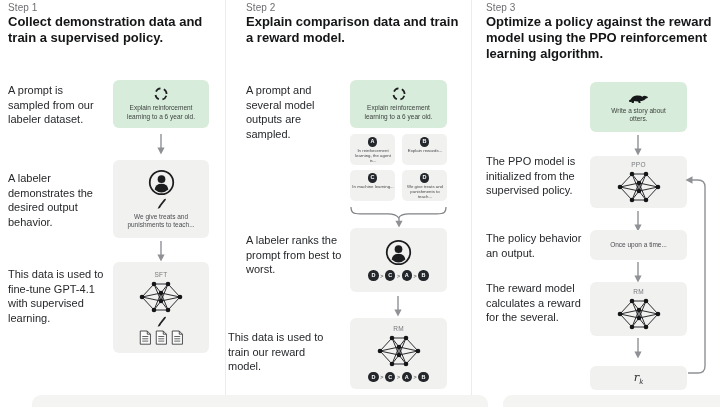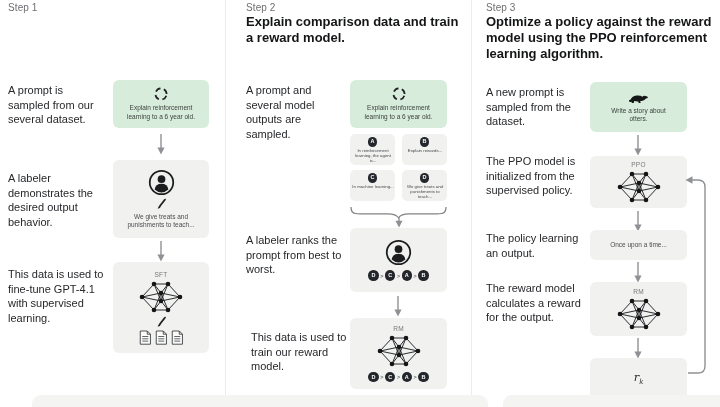--- a/index.html
+++ b/index.html
@@ -81,22 +81,23 @@
     </g>
   </defs>
 </svg>
 
 <div id="stage">
 
   <div class="divider" style="left:225px"></div>
   <div class="divider" style="left:471px"></div>
 
   <div class="step-label" style="left:8px;top:2px">Step 1</div>
-
-  <div class="cap" style="left:8px;top:83px;width:98px">A prompt is sampled from our several dataset.</div>
+  <div class="step-title" style="left:8px;top:14px;width:214px">Collect demonstration data and train a supervised policy.</div>
+
+  <div class="cap" style="left:8px;top:83px;width:98px">A prompt is sampled from our labeler dataset.</div>
   <div class="vbox green" style="left:113px;top:80px;width:96px;height:48px">
     <span>
         <svg width="14" height="14" viewBox="0 0 14 14">
           <use href="#icon-cycle"></use>
         </svg>
       </span>
     <div class="boxtext" style="width:86px">Explain reinforcement learning to a 6 year old.</div>
   </div>
 
   <span class="down-arrow" style="left:156px;top:134px">
@@ -213,21 +214,21 @@
         <span class="rk">B</span>
     </div>
   </div>
 
   <span class="down-arrow" style="left:393px;top:296px">
     <svg width="10" height="22" viewBox="0 0 10 22">
         <use href="#icon-downarrow"></use>
       </svg>
     </span>
 
-  <div class="cap" style="left:251px;top:330px;width:100px">This data is used to train our reward model.</div>
+  <div class="cap" style="left:228px;top:330px;width:100px">This data is used to train our reward model.</div>
   <div class="vbox gray" style="left:350px;top:318px;width:97px;height:71px">
     <div class="boxlabel">RM</div>
     <span>
         <svg width="44" height="34" viewBox="0 0 44 34">
           <use href="#icon-net"></use>
         </svg>
       </span>
     <div class="rank-row">
       <span class="rk">D</span>
         <span class="rs">&gt;</span>
@@ -235,21 +236,20 @@
         <span class="rs">&gt;</span>
         <span class="rk">A</span>
         <span class="rs">&gt;</span>
         <span class="rk">B</span>
     </div>
   </div>
 
   <div class="step-label" style="left:486px;top:2px">Step 3</div>
   <div class="step-title" style="left:486px;top:14px;width:232px">Optimize a policy against the reward model using the PPO reinforcement learning algorithm.</div>
 
-  <div class="cap" style="left:486px;top:85px;width:100px">A new prompt is sampled from the dataset.</div>
   <div class="vbox green" style="left:590px;top:82px;width:97px;height:50px">
     <span>
         <svg width="21" height="13" viewBox="0 0 21 13">
           <use href="#icon-otter"></use>
         </svg>
       </span>
     <div class="boxtext" style="width:60px">Write a story about otters.</div>
   </div>
 
   <span class="down-arrow" style="left:633px;top:135px">
@@ -267,48 +267,48 @@
         </svg>
       </span>
   </div>
 
   <span class="down-arrow" style="left:633px;top:211px">
     <svg width="10" height="22" viewBox="0 0 10 22">
         <use href="#icon-downarrow"></use>
       </svg>
     </span>
 
-  <div class="cap" style="left:486px;top:231px;width:106px">The policy learning an output.</div>
+  <div class="cap" style="left:486px;top:231px;width:106px">The policy behavior an output.</div>
   <div class="vbox gray" style="left:590px;top:230px;width:97px;height:30px">
     <div class="graytext" style="margin-top:0">Once upon a time...</div>
   </div>
 
   <span class="down-arrow" style="left:633px;top:262px">
     <svg width="10" height="22" viewBox="0 0 10 22">
         <use href="#icon-downarrow"></use>
       </svg>
     </span>
 
-  <div class="cap" style="left:486px;top:281px;width:104px">The reward model calculates a reward for the output.</div>
+  <div class="cap" style="left:486px;top:281px;width:104px">The reward model calculates a reward for the several.</div>
   <div class="vbox gray" style="left:590px;top:282px;width:97px;height:54px">
     <div class="boxlabel">RM</div>
     <span>
         <svg width="44" height="34" viewBox="0 0 44 34">
           <use href="#icon-net"></use>
         </svg>
       </span>
   </div>
 
   <span class="down-arrow" style="left:633px;top:338px">
     <svg width="10" height="22" viewBox="0 0 10 22">
         <use href="#icon-downarrow"></use>
       </svg>
     </span>
 
-  <div class="vbox gray" style="left:590px;top:358px;width:97px;height:41px">
+  <div class="vbox gray" style="left:590px;top:366px;width:97px;height:24px">
     <span class="rsub"><i>r</i><sub>k</sub></span>
   </div>
 
   <span style="position:absolute;left:655px;top:168px">
     <svg width="60" height="215" viewBox="0 0 60 215">
       <path d="M33,205 H43 Q50,205 50,198 V19 Q50,12 43,12 H37" fill="none" stroke="#8f9194" stroke-width="1.4"></path>
       <path d="M37.5,8.2 V15.8 L30.5,12 Z" fill="#8f9194"></path>
     </svg>
     </span>
 

